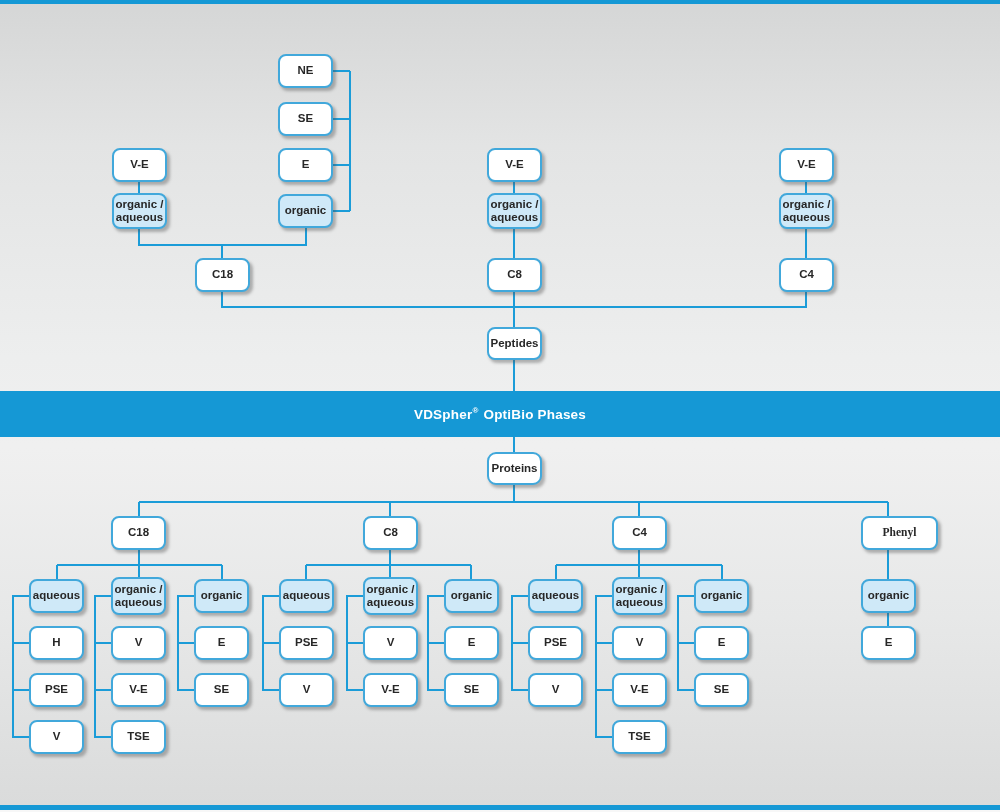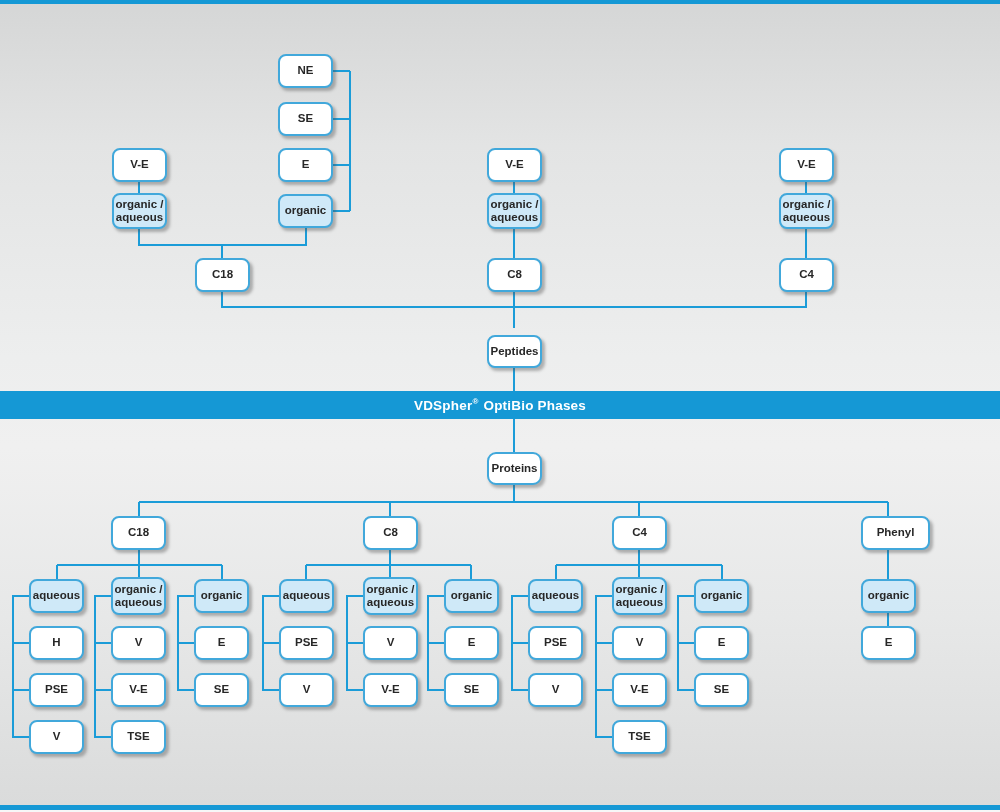--- a/index.html
+++ b/index.html
@@ -22,21 +22,21 @@
     background:var(--box-bg);
     border:2px solid var(--box-border);
     border-radius:8px;
     color:var(--text);
     font-weight:bold;font-size:11.5px;line-height:1.15;
     white-space:pre-line;
     box-shadow:2.5px 3px 3px rgba(80,80,80,0.40);
   }
   .node.tint{background:var(--box-tint);}
   #banner{
-    position:absolute;left:0;top:391px;width:1000px;height:28px;z-index:3;
+    position:absolute;left:0;top:391px;width:1000px;height:46px;z-index:3;
     background:var(--accent);
     display:flex;align-items:center;justify-content:center;
     color:#ffffff;font-weight:bold;font-size:13.5px;letter-spacing:0.2px;
   }
   #banner sup{font-size:8px;line-height:0;vertical-align:super;margin-right:1px;}
 </style>
 </head>
 <body>
 
 <div id="stage">
@@ -117,26 +117,26 @@
 aqueous</div>
       <div class="node" style="left: 195px; top: 258px; width: 55px; height: 34px;">C18</div>
       <div class="node" style="left: 487px; top: 148px; width: 55px; height: 34px;">V-E</div>
       <div class="node tint" style="left: 487px; top: 193px; width: 55px; height: 36px;">organic /
 aqueous</div>
       <div class="node" style="left: 487px; top: 258px; width: 55px; height: 34px;">C8</div>
       <div class="node" style="left: 779px; top: 148px; width: 55px; height: 34px;">V-E</div>
       <div class="node tint" style="left: 779px; top: 193px; width: 55px; height: 36px;">organic /
 aqueous</div>
       <div class="node" style="left: 779px; top: 258px; width: 55px; height: 34px;">C4</div>
-      <div class="node" style="left: 487px; top: 327px; width: 55px; height: 33px; margin-top: 8px;">Peptides</div>
+      <div class="node" style="left: 487px; top: 327px; width: 55px; height: 33px;">Peptides</div>
       <div class="node" style="left: 487px; top: 452px; width: 55px; height: 33px; border-radius: 9px;">Proteins</div>
       <div class="node" style="left: 111px; top: 516px; width: 55px; height: 34px;">C18</div>
       <div class="node" style="left: 363px; top: 516px; width: 55px; height: 34px;">C8</div>
       <div class="node" style="left: 612px; top: 516px; width: 55px; height: 34px;">C4</div>
-      <div class="node" style="left: 861px; top: 516px; width: 69px; height: 34px;">Phenyl</div>
+      <div class="node" style="left: 861px; top: 516px; width: 77px; height: 34px; font-family: Liberation Serif, serif;">Phenyl</div>
       <div class="node tint" style="left: 29px; top: 579px; width: 55px; height: 34px;">aqueous</div>
       <div class="node tint" style="left: 111px; top: 577px; width: 55px; height: 38px;">organic /
 aqueous</div>
       <div class="node tint" style="left: 194px; top: 579px; width: 55px; height: 34px;">organic</div>
       <div class="node" style="left: 29px; top: 626px; width: 55px; height: 34px;">H</div>
       <div class="node" style="left: 29px; top: 673px; width: 55px; height: 34px;">PSE</div>
       <div class="node" style="left: 29px; top: 720px; width: 55px; height: 34px;">V</div>
       <div class="node" style="left: 111px; top: 626px; width: 55px; height: 34px;">V</div>
       <div class="node" style="left: 111px; top: 673px; width: 55px; height: 34px;">V-E</div>
       <div class="node" style="left: 111px; top: 720px; width: 55px; height: 34px;">TSE</div>

